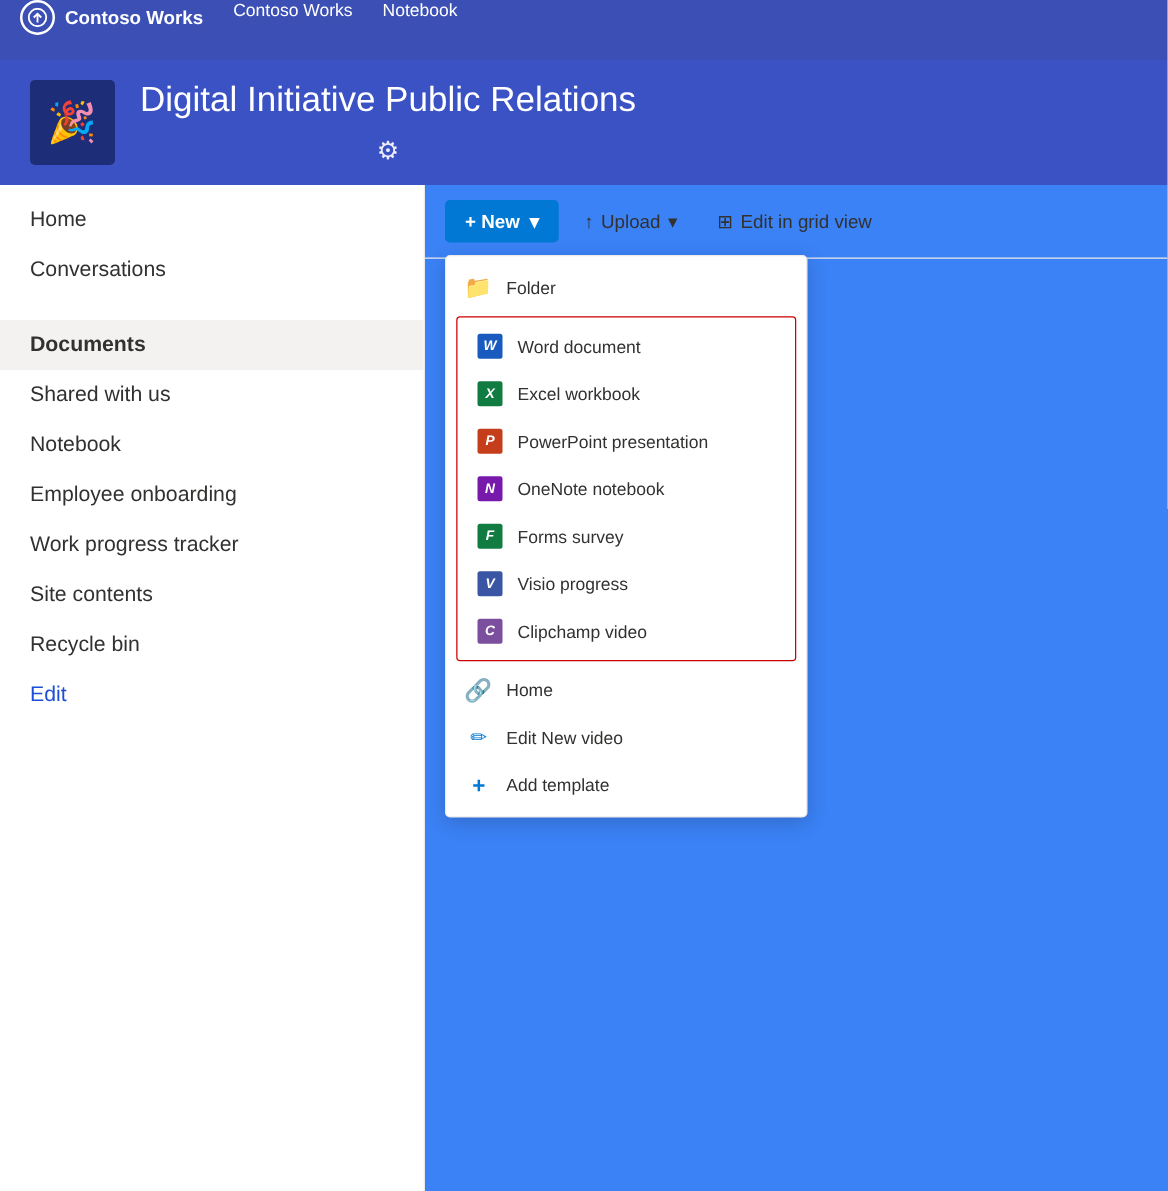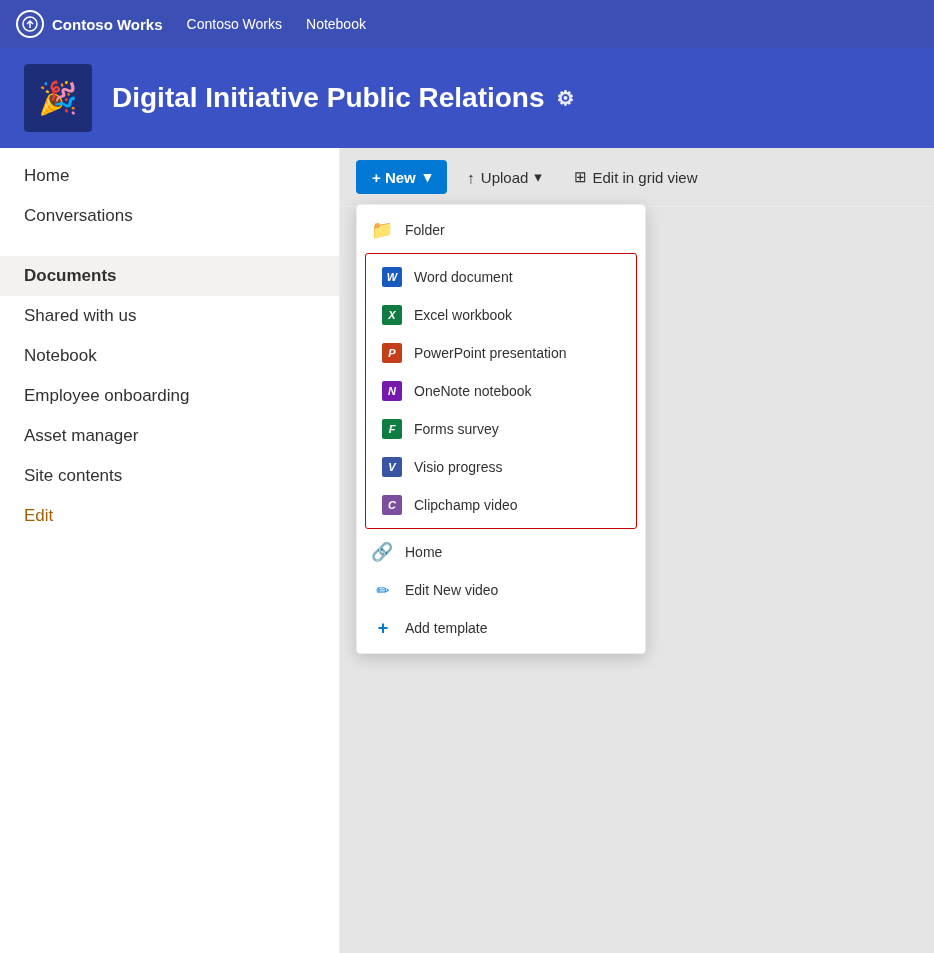--- a/index.html
+++ b/index.html
@@ -3,21 +3,21 @@
   <meta charset="utf-8">
   <style>
     * { box-sizing: border-box; margin: 0; padding: 0; }
     body { font-family: 'Segoe UI', Arial, sans-serif; background: #fff; width: 934px; height: 953px; overflow: hidden; }
 
     
     .top-nav {
       background: #3b4fb5;
       height: 48px;
       display: flex;
-      align-items: center;
+      align-items: flex-start;
       padding: 0 16px;
       gap: 24px;
     }
     .top-nav-logo {
       display: flex;
       align-items: center;
       gap: 8px;
       color: #fff;
       font-size: 15px;
       font-weight: 600;
@@ -55,24 +55,25 @@
       background: #1e2d78;
       border-radius: 4px;
       display: flex;
       align-items: center;
       justify-content: center;
       font-size: 32px;
     }
     .site-header-title {
       color: #fff;
       font-size: 28px;
-      font-weight: 700;
+      font-weight: 400;
       display: flex;
       align-items: center;
       gap: 12px;
+      flex-direction: column;
     }
     .site-settings-icon {
       font-size: 20px;
       color: #fff;
       opacity: 0.9;
     }
 
     
     .main-layout {
       display: flex;
@@ -93,29 +94,29 @@
       color: #323130;
       cursor: pointer;
       display: block;
     }
     .sidebar-item.active {
       background: #f3f2f1;
       font-weight: 700;
       margin-top: 20px;
     }
     .sidebar-item.edit-link {
-      color: #a16207;
+      color: #1d4ed8;
     }
 
     
     .content-area {
       flex: 1;
       padding: 0;
       position: relative;
-      background: #e5e5e5;
+      background: #3b82f6;
     }
 
     
     .toolbar {
       display: flex;
       align-items: center;
       padding: 12px 16px;
       gap: 8px;
       border-bottom: 1px solid #edebe9;
     }
@@ -260,24 +261,27 @@
     <a class="sidebar-item">
       <span>Shared with us</span>
     </a>
     <a class="sidebar-item">
       <span>Notebook</span>
     </a>
     <a class="sidebar-item">
       <span>Employee onboarding</span>
     </a>
     <a class="sidebar-item">
-      <span>Asset manager</span>
+      <span>Work progress tracker</span>
     </a>
     <a class="sidebar-item">
       <span>Site contents</span>
+    </a>
+    <a class="sidebar-item">
+      <span>Recycle bin</span>
     </a>
     <a class="sidebar-item edit-link">
       <span>Edit</span>
     </a>
   </nav>
 
   <div class="content-area">
 
     <div class="toolbar">
       <button class="btn-new">

